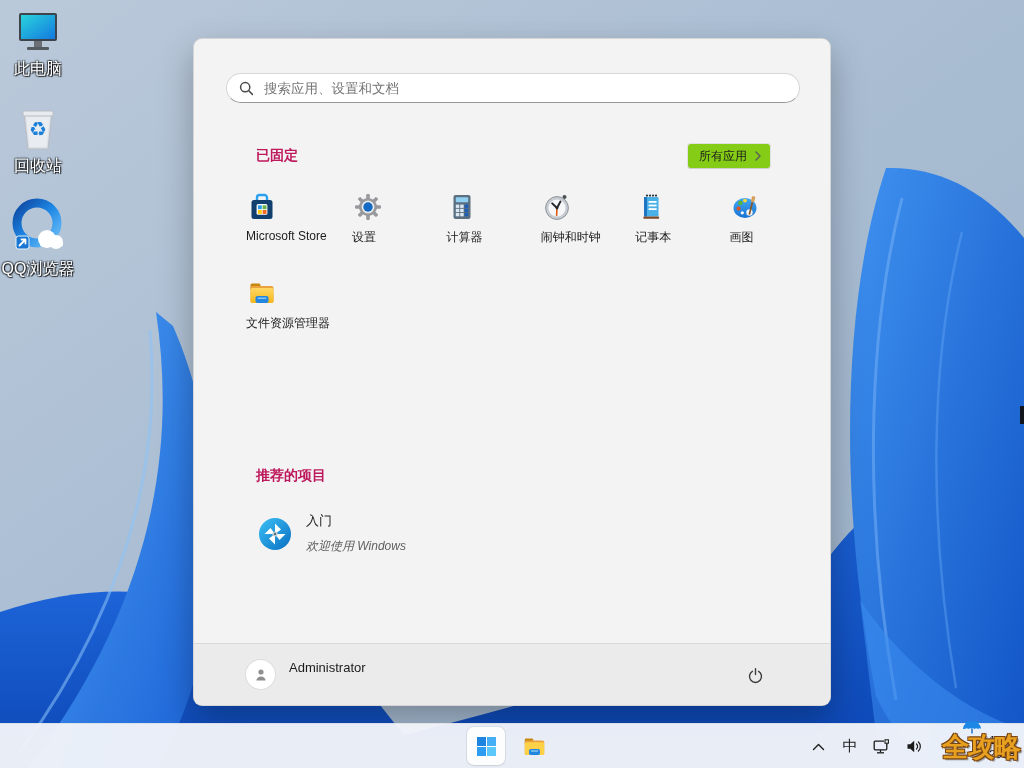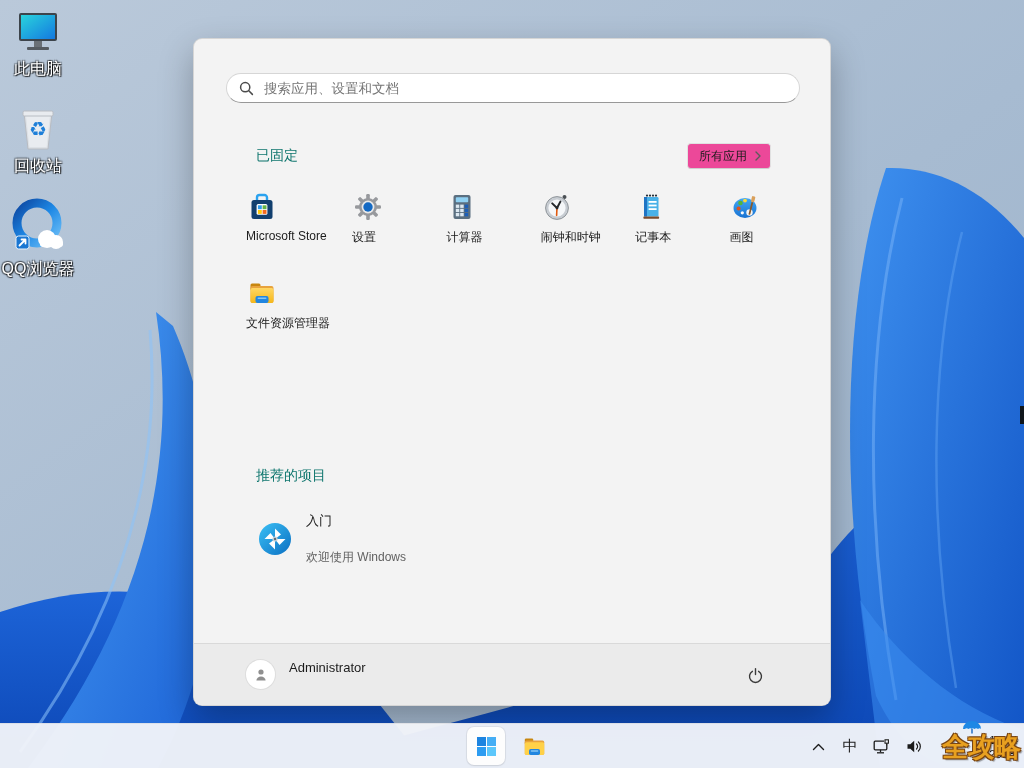--- a/index.html
+++ b/index.html
@@ -20,35 +20,35 @@
       background:#f3f3f3; border-radius:9px; border:1px solid rgba(0,0,0,.12);
       box-shadow:0 14px 34px rgba(0,0,0,.28); }
 
   #search-box { position:absolute; left:32px; top:34px; width:574px; height:30px;
       background:#fff; border:1px solid #d6d6d6; border-bottom-color:#989898; border-radius:16px;
       display:flex; align-items:center; padding:0 12px; }
   #search-box input { border:none; outline:none; background:transparent; flex:1; margin-left:10px;
       font-size:13.5px; color:#1b1b1b; font-family:inherit; }
   #search-box input::placeholder { color:#767676; }
 
-  .section-title { position:absolute; font-size:14px; font-weight:normal; color:#0f766e; }
+  .section-title { position:absolute; font-size:14px; font-weight:bold; color:#be185d; }
 
   #all-apps-btn { position:absolute; left:493px; top:104px; height:26px; padding:0 9px 0 11px;
-      background:#ec4899; border:1px solid #e1e1e1; border-bottom-color:#cfcfcf; border-radius:4px;
+      background:#84cc16; border:1px solid #e1e1e1; border-bottom-color:#cfcfcf; border-radius:4px;
       display:flex; align-items:center; gap:8px; font-size:12px; color:#1b1b1b; cursor:pointer; }
 
   #pinned-grid { position:absolute; left:30px; top:152px; width:578px;
       display:grid; grid-template-columns:repeat(6,1fr); grid-auto-rows:86px; }
   .app-tile { display:flex; flex-direction:column; align-items:flex-start; cursor:pointer; border-radius:6px;margin-left:22px; }
   .app-tile .alabel { margin-top:6px; font-size:12px; color:#1b1b1b; white-space:nowrap; }
 
   #recommended-item { position:absolute; left:54px; top:467px; display:flex; align-items:center; gap:14px;
       cursor:pointer; padding:6px 10px; border-radius:6px; }
   #recommended-item .rtitle { font-size:13px; color:#1b1b1b; }
-  #recommended-item .rsub { font-size:12px; color:#616161; margin-top:19px; }
+  #recommended-item .rsub { font-size:12px; color:#616161; margin-top:8px;font-style:italic; }
 
   #user-bar { position:absolute; left:0; bottom:0; width:100%; height:62px; background:#ebebeb;
       border-top:1px solid #d9d9d9; border-radius:0 0 9px 9px; }
   #user-chip { position:absolute; left:52px; top:16px; display:flex; align-items:flex-start; gap:14px; cursor:pointer; }
   #user-chip .uname { font-size:13px; color:#1b1b1b; }
   .avatar-circle { width:29px; height:29px; border-radius:50%; background:#fff; box-shadow:0 0 0 1px rgba(0,0,0,.06);
       display:flex; align-items:center; justify-content:center; }
   #power-btn { position:absolute; right:58px; top:14px; width:34px; height:34px; border-radius:5px;
       display:flex; align-items:center; justify-content:center; cursor:pointer; }
 

